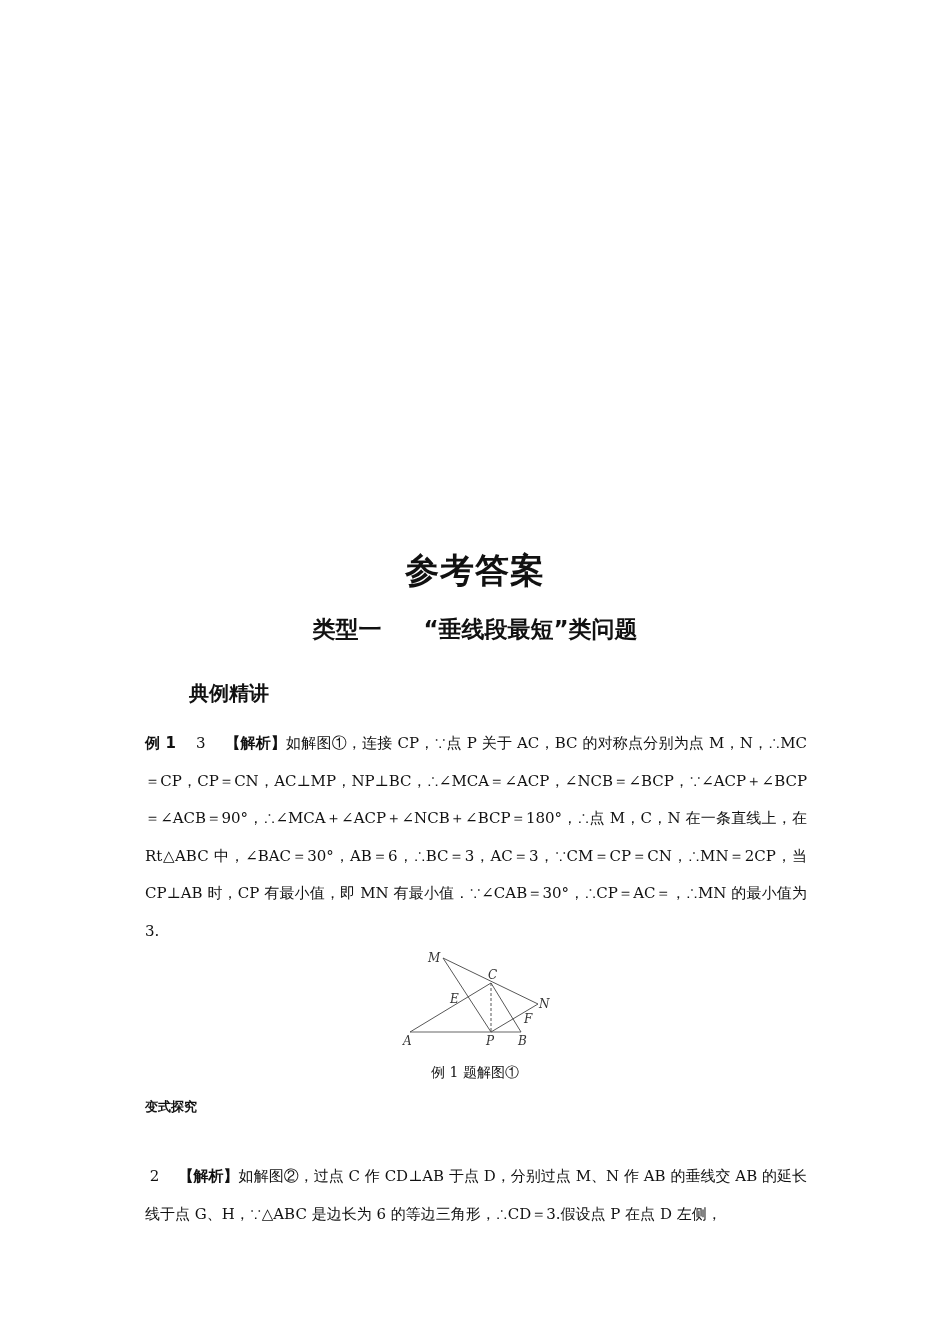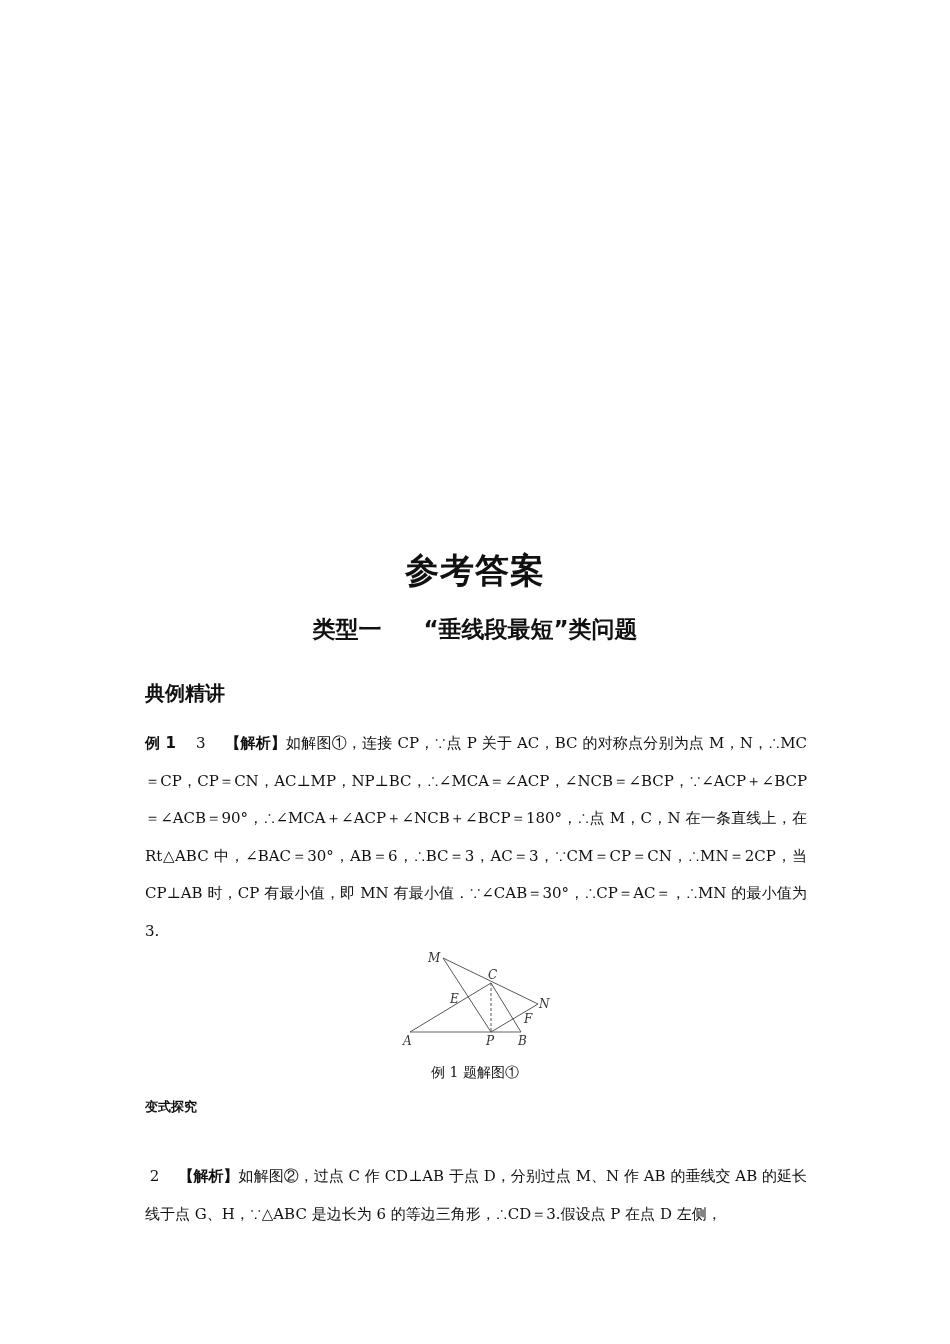--- a/index.html
+++ b/index.html
@@ -4,21 +4,21 @@
   <style>
     html, body { margin: 0; padding: 0; background: #ffffff; }
     body { width: 950px; height: 1344px; position: relative; overflow: hidden;
            font-family: "DejaVu Serif", "Liberation Serif", serif; color: #111; }
     .title { position: absolute; top: 548px; left: 0; width: 950px; text-align: center;
              font-family: Liberation Mono, monospace; font-size: 34px; font-weight: bold; letter-spacing: 1px; }
     .subtitle { position: absolute; top: 614px; left: 0; width: 950px; text-align: center;
                 font-family: "DejaVu Sans", "Liberation Sans", sans-serif; font-size: 23px; font-weight: bold; }
     .subtitle .gap { display: inline-block; width: 42px; }
     .section { position: absolute; left: 145px; font-family: "DejaVu Sans", "Liberation Sans", sans-serif; font-weight: bold; }
-    .sec1 { top: 680px; font-size: 20px; }
+    .sec1 { top: 680px; font-size: 20px; margin-left: 44px; }
     .sec2 { top: 1098px; font-size: 13px; }
     .para { position: absolute; left: 145px; width: 662px; font-size: 15px; line-height: 37.5px; text-align: justify; text-align-last: left; }
     .p1 { top: 725px; }
     .p2 { top: 1158px; }
     .lab { font-family: "DejaVu Sans", "Liberation Sans", sans-serif; font-weight: bold; }
     .figure { position: absolute; left: 395px; top: 948px; width: 165px; height: 100px; }
     .caption { position: absolute; top: 1064px; left: 0; width: 950px; text-align: center; font-size: 14px; }
     svg text { font-family: "DejaVu Serif", "Liberation Serif", serif; font-style: italic; font-size: 12px; fill: #333; }
   </style>
 </head>

